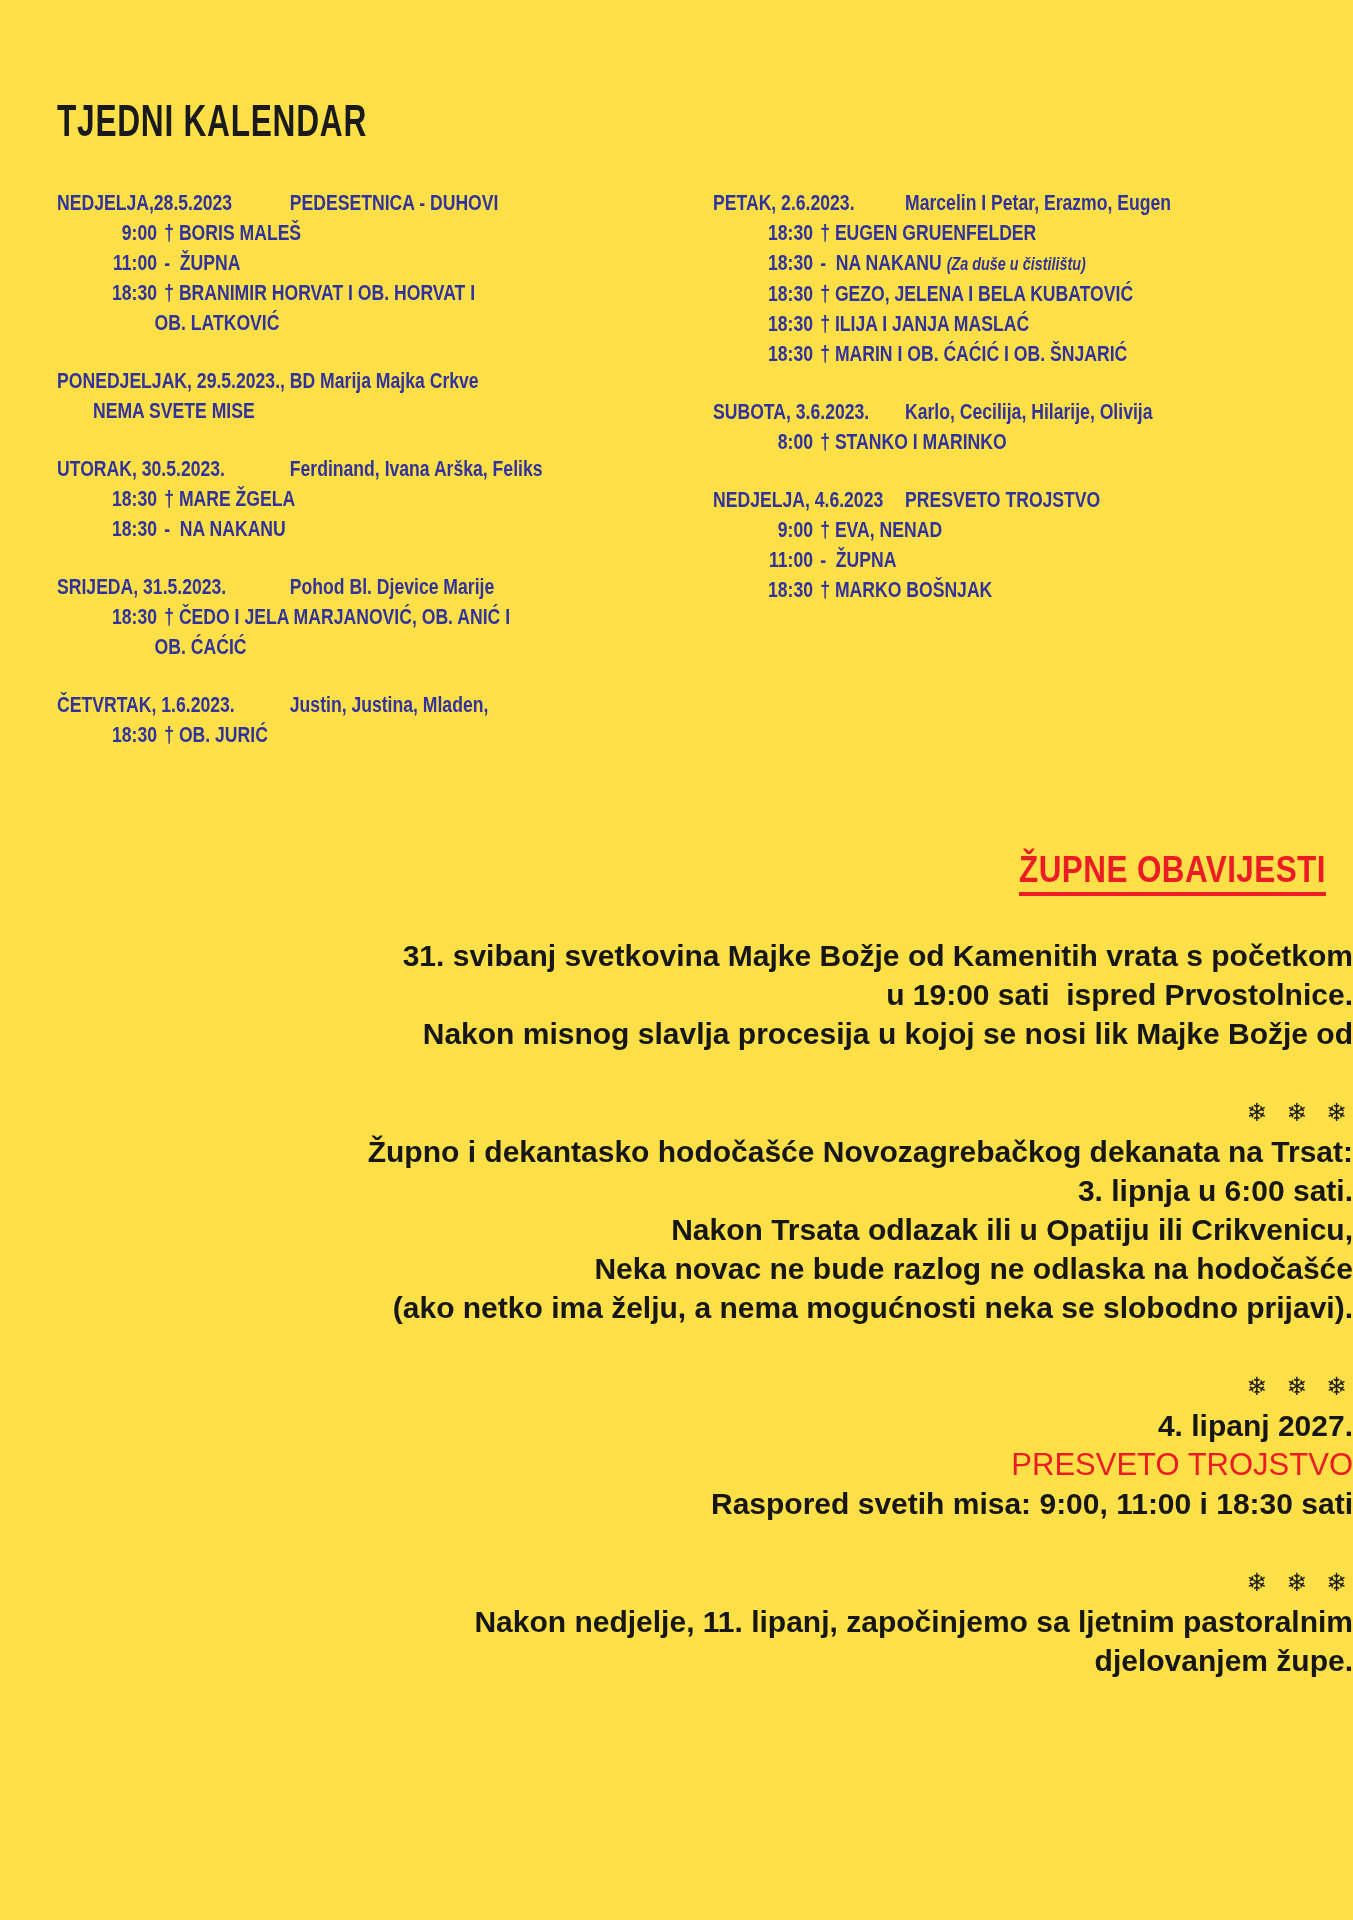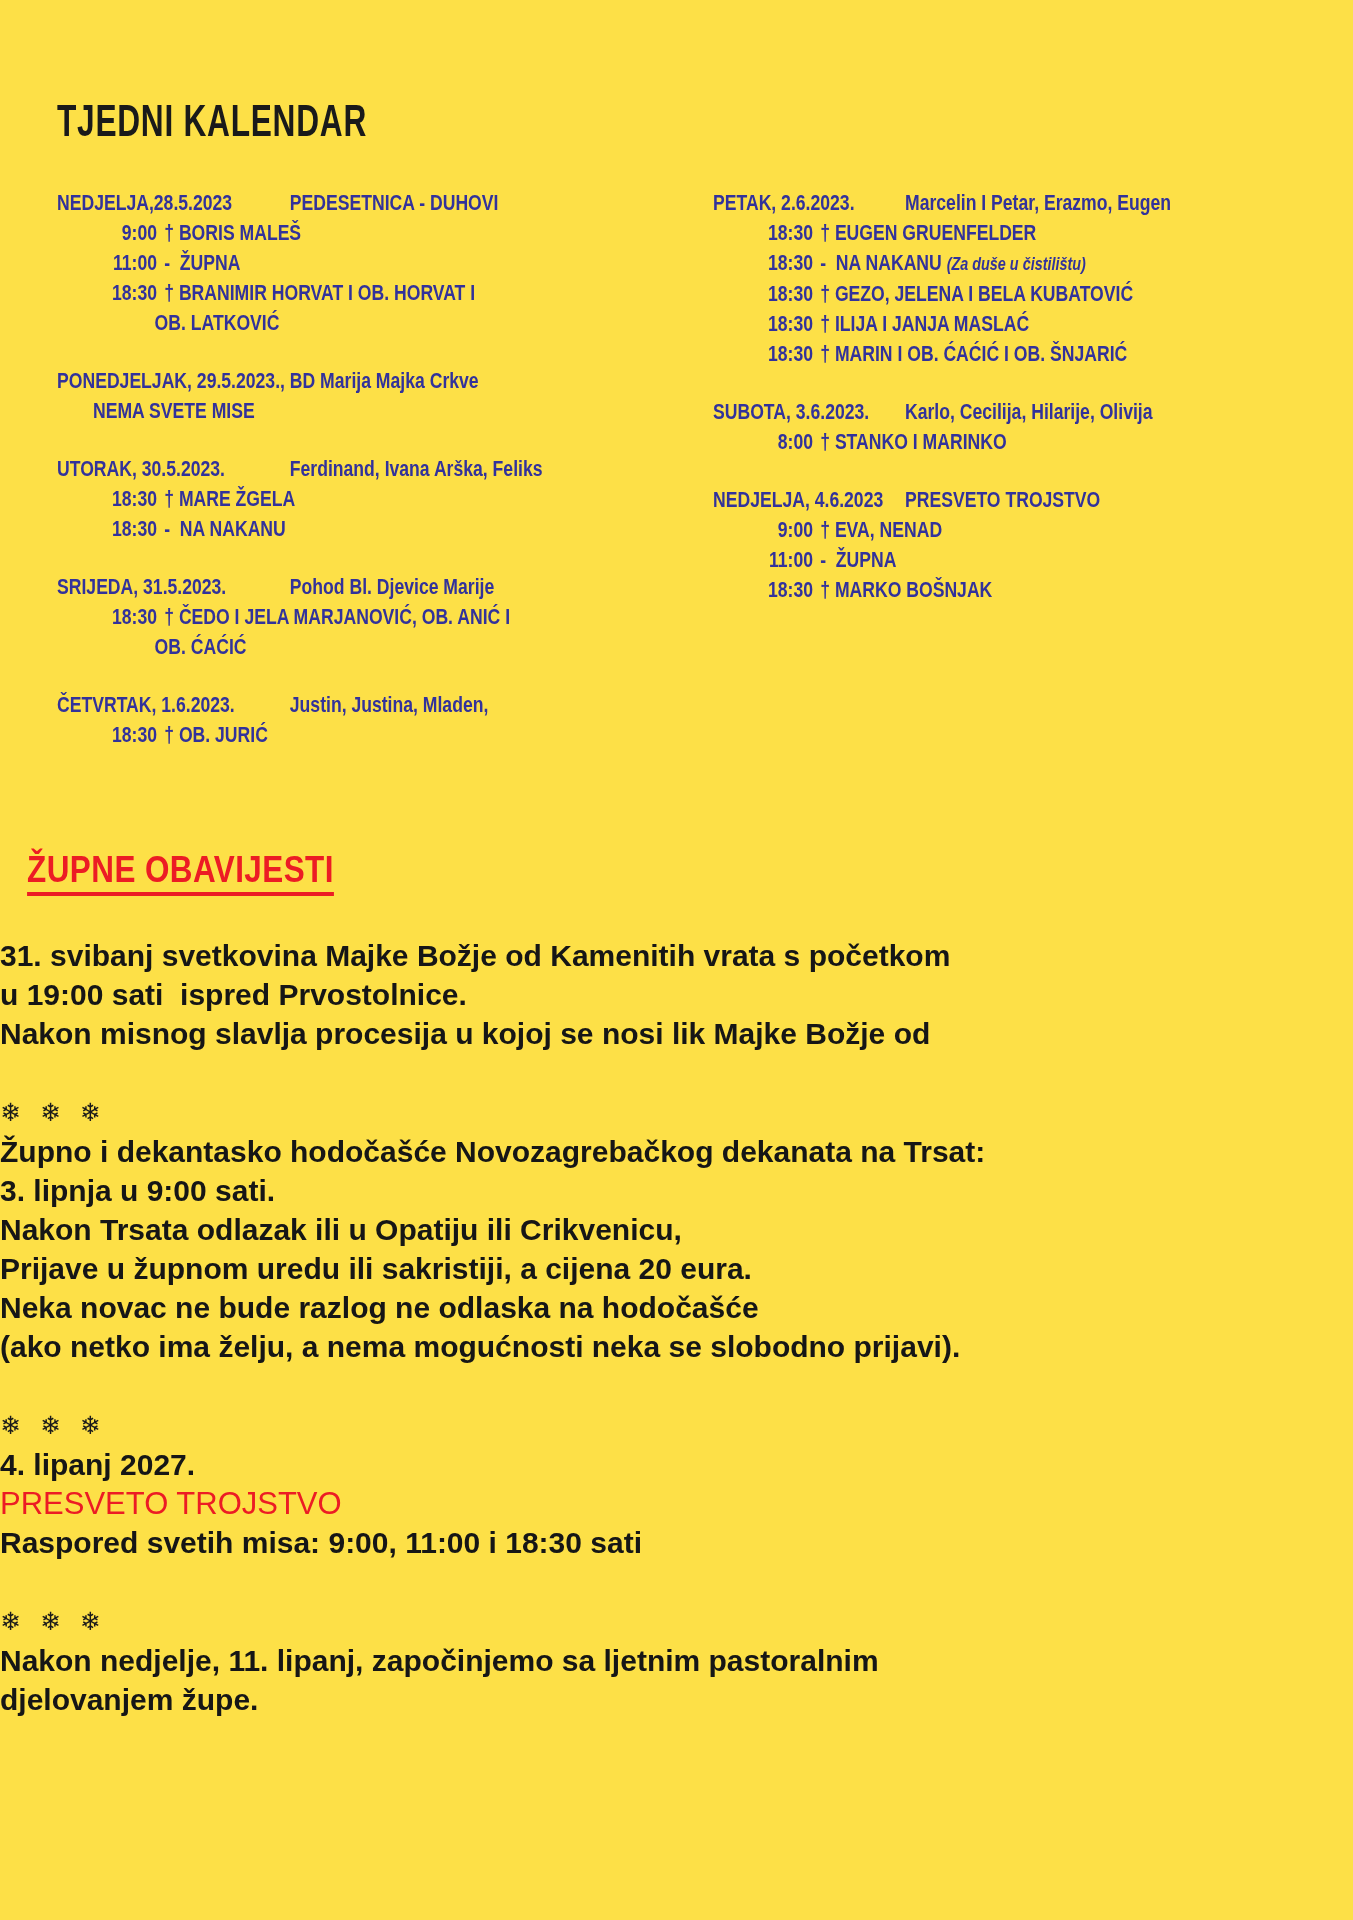--- a/index.html
+++ b/index.html
@@ -27,21 +27,21 @@
   .col-left .cal-feast{left:291px;}
   .col-right .cal-feast{left:240px;}
   .cal-line{padding-left:45px;white-space:pre;}
   .cal-line .t{display:inline-block;min-width:80px;text-align:right;white-space:pre;}
   .cal-line .r{margin-left:9px;white-space:pre;}
   .cal-line.cont{padding-left:122px;}
   .cal-line.plain{padding-left:45px;}
   .cal-note{font-style:italic;font-size:18px;}
   
   .announce{
-    position:absolute;left:0;right:0;top:848px;text-align:left;
+    position:absolute;left:0;right:0;top:848px;text-align:right;
     font-size:30px;line-height:39px;font-weight:bold;color:#161616;
   }
   .announce-heading-row{line-height:48px;margin-bottom:40px;}
   .announce-heading{
     display:inline-block;color:#ec1c24;font-size:37px;line-height:40px;
     border-bottom:4px solid #ec1c24;padding-bottom:2px;
     transform:scaleX(0.85);letter-spacing:0.5px;white-space:pre;
   }
   .a-par{margin:0;}
   .a-line{white-space:pre;}
@@ -111,23 +111,22 @@
     </div>
     <div id="announce-body">
         <div class="a-par">
           <div class="a-line">31. svibanj svetkovina Majke Božje od Kamenitih vrata s početkom</div>
           <div class="a-line">u 19:00 sati  ispred Prvostolnice.</div>
           <div class="a-line">Nakon misnog slavlja procesija u kojoj se nosi lik Majke Božje od</div>
         </div>
         <div class="a-sep">❄ ❄ ❄</div>
         <div class="a-par">
           <div class="a-line">Župno i dekantasko hodočašće Novozagrebačkog dekanata na Trsat:</div>
-          <div class="a-line">3. lipnja u 9:00 sati.</div>
+          <div class="a-line">3. lipnja u 6:00 sati.</div>
           <div class="a-line">Nakon Trsata odlazak ili u Opatiju ili Crikvenicu,</div>
-          <div class="a-line">Prijave u župnom uredu ili sakristiji, a cijena 20 eura.</div>
           <div class="a-line">Neka novac ne bude razlog ne odlaska na hodočašće</div>
           <div class="a-line">(ako netko ima želju, a nema mogućnosti neka se slobodno prijavi).</div>
         </div>
         <div class="a-sep">❄ ❄ ❄</div>
         <div class="a-par">
           <div class="a-line">4. lipanj 2027.</div>
           <div class="a-line red">PRESVETO TROJSTVO</div>
           <div class="a-line">Raspored svetih misa: 9:00, 11:00 i 18:30 sati</div>
         </div>
         <div class="a-sep">❄ ❄ ❄</div>

